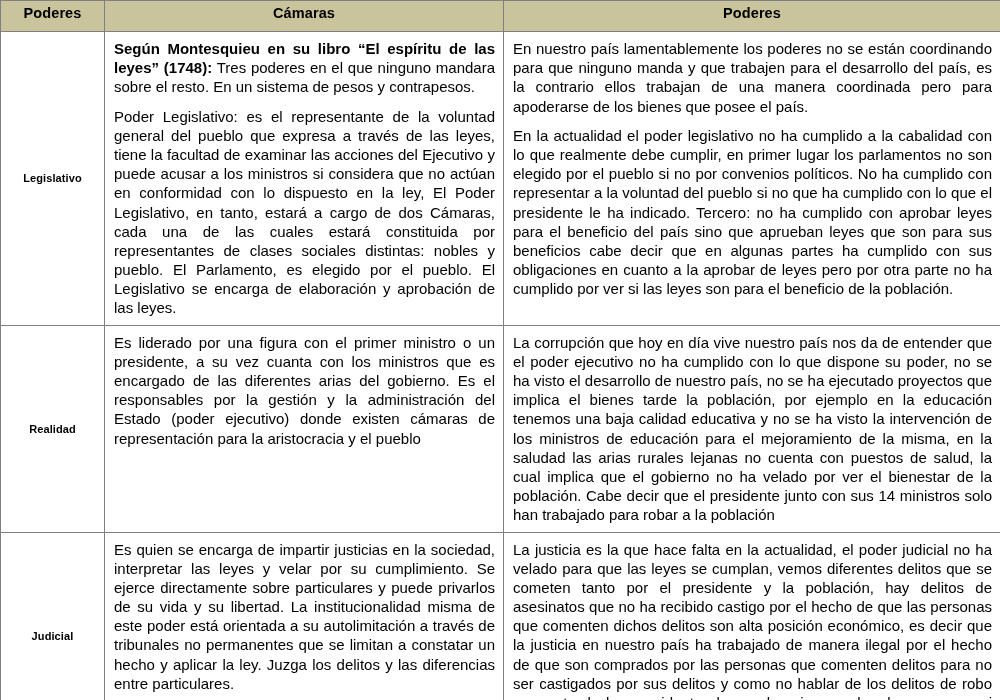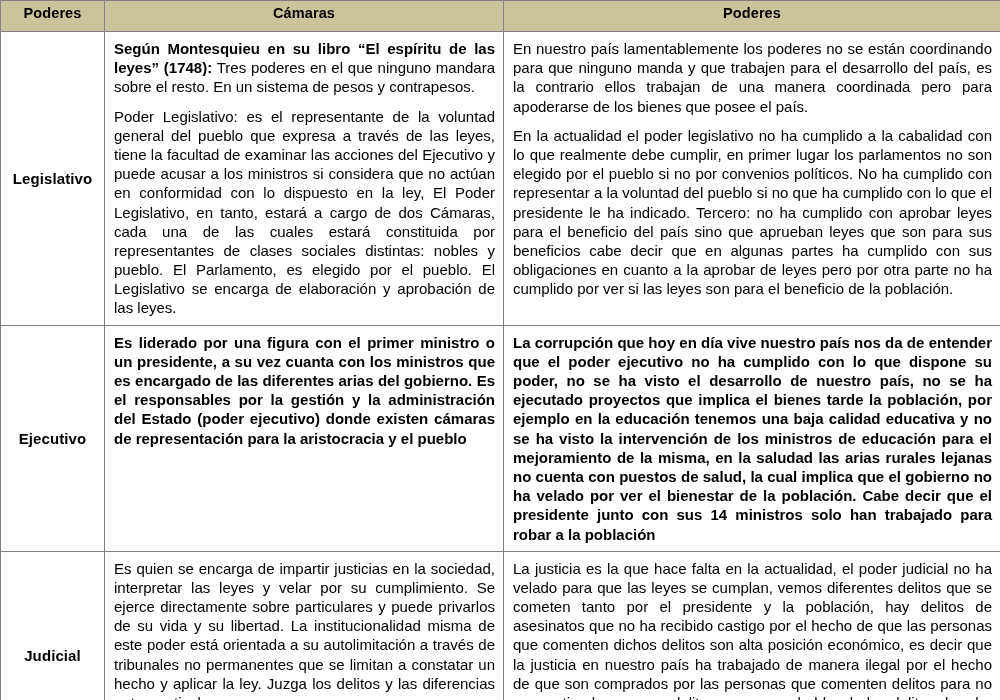--- a/index.html
+++ b/index.html
@@ -45,21 +45,21 @@
     height: 31px;
     padding: 4px 4px;
     letter-spacing: 0.1px;
   }
 
   
   td.cell-power {
     text-align: center;
     vertical-align: middle;
     font-weight: bold;
-    font-size: 15px;
+    font-size: 11px;
     padding: 4px 3px;
     letter-spacing: 0.1px;
   }
 
   td.cell-text {
     padding: 7px 8px 7px 9px;
     font-size: 15px;
     line-height: 1.28;
     text-align: justify;
     text-justify: inter-word;
@@ -72,21 +72,21 @@
   td.cell-text p:last-child {
     margin-bottom: 0;
   }
 
   .lead {
     font-weight: bold;
   }
 
   
   tr.row-legislativo td { height: 264px; }
-  tr.row-ejecutivo   td { height: 196px; font-weight: bold; }
+  tr.row-ejecutivo   td { height: 196px; }
   tr.row-judicial    td { height: 208px; }
 </style>
 </head>
 <body>
 
 <table class="doc-table">
   <colgroup>
     <col class="col-poderes">
     <col class="col-teorias">
     <col class="col-realidad">
@@ -108,21 +108,21 @@
         <p><span class="lead">Según Montesquieu  en su libro “El espíritu de las leyes” (1748):</span><span> Tres poderes en el que ninguno mandara sobre el resto. En un sistema de pesos y contrapesos.</span></p>
         <p>Poder Legislativo: es el representante de la voluntad general del pueblo que expresa a través de las leyes, tiene la facultad de examinar las acciones del Ejecutivo y puede acusar a los ministros si considera que no actúan en conformidad con lo dispuesto en la ley, El Poder Legislativo, en tanto, estará a cargo de dos Cámaras, cada una de las cuales estará constituida por representantes de clases sociales distintas: nobles y pueblo. El Parlamento, es elegido por el pueblo. El Legislativo se encarga de elaboración y aprobación de las leyes.</p>
       </td>
       <td class="cell-text">
         <p>En nuestro país lamentablemente los poderes no se están coordinando para que ninguno manda y que trabajen para el desarrollo del país, es la contrario ellos trabajan de una manera coordinada pero para apoderarse de los bienes que posee el país.</p>
         <p>En la actualidad el poder legislativo no ha cumplido a la cabalidad con lo que realmente debe cumplir, en primer lugar los parlamentos no son elegido por el pueblo si no  por convenios políticos. No ha cumplido con representar a la voluntad del pueblo si no que ha cumplido con lo que el presidente le ha indicado. Tercero: no ha cumplido con aprobar leyes para el beneficio del país sino que aprueban leyes que son para sus beneficios cabe decir que en algunas partes ha cumplido con sus obligaciones en cuanto a la aprobar de leyes pero por otra parte no ha cumplido por ver si las leyes son para el beneficio de la población.</p>
       </td>
     </tr>
 
     <tr class="row-ejecutivo">
-      <td class="cell-power">Ejecutivo</td>
+      <td class="cell-power">Realidad</td>
       <td class="cell-text">
         <p>Es liderado por una figura con el primer ministro o un presidente, a su vez cuanta con los ministros que es encargado de las diferentes arias del gobierno. Es el responsables por la gestión y la administración del Estado (poder ejecutivo) donde existen cámaras de representación para la aristocracia y el pueblo</p>
       </td>
       <td class="cell-text">
         <p>La corrupción que hoy en día vive nuestro país nos da de entender que el poder ejecutivo no ha cumplido con lo que dispone su poder, no se ha visto el desarrollo de nuestro país, no se ha ejecutado proyectos que implica el bienes tarde la población, por ejemplo en la educación tenemos una baja calidad educativa y no se ha visto la intervención de los ministros de educación para el mejoramiento de la misma, en la saludad las arias rurales lejanas no cuenta con puestos de salud, la cual implica que el gobierno no ha velado por ver el bienestar de la población. Cabe decir que el presidente junto con sus 14 ministros solo han trabajado para robar a la población</p>
       </td>
     </tr>
 
     <tr class="row-judicial">
       <td class="cell-power">Judicial</td>

